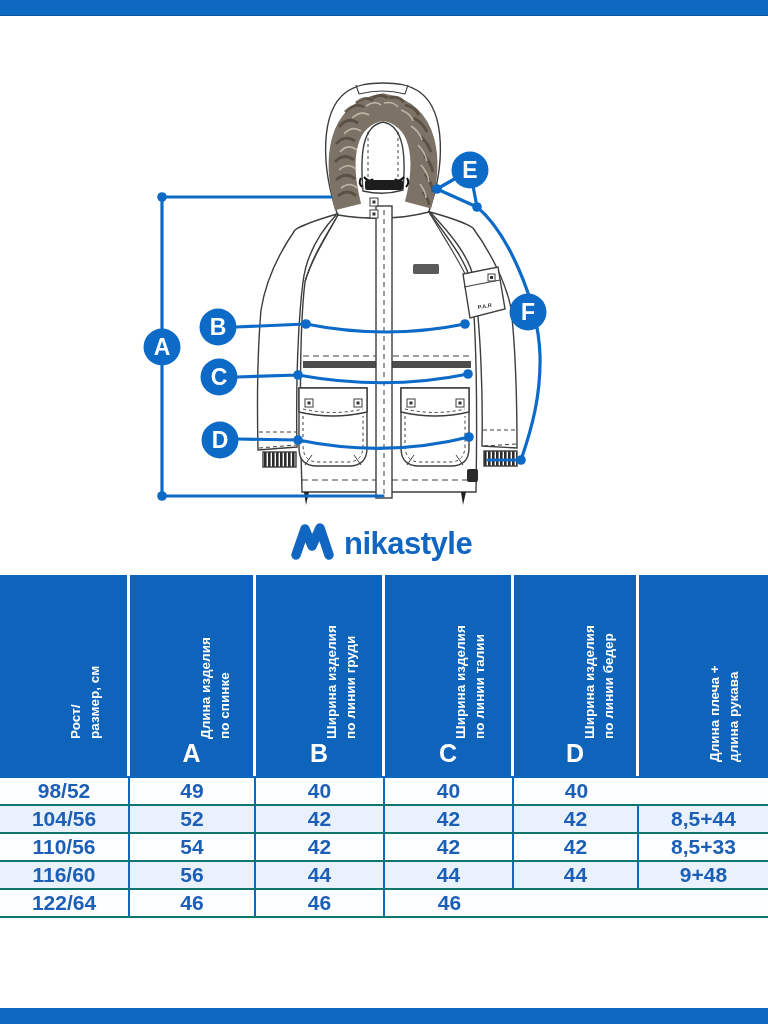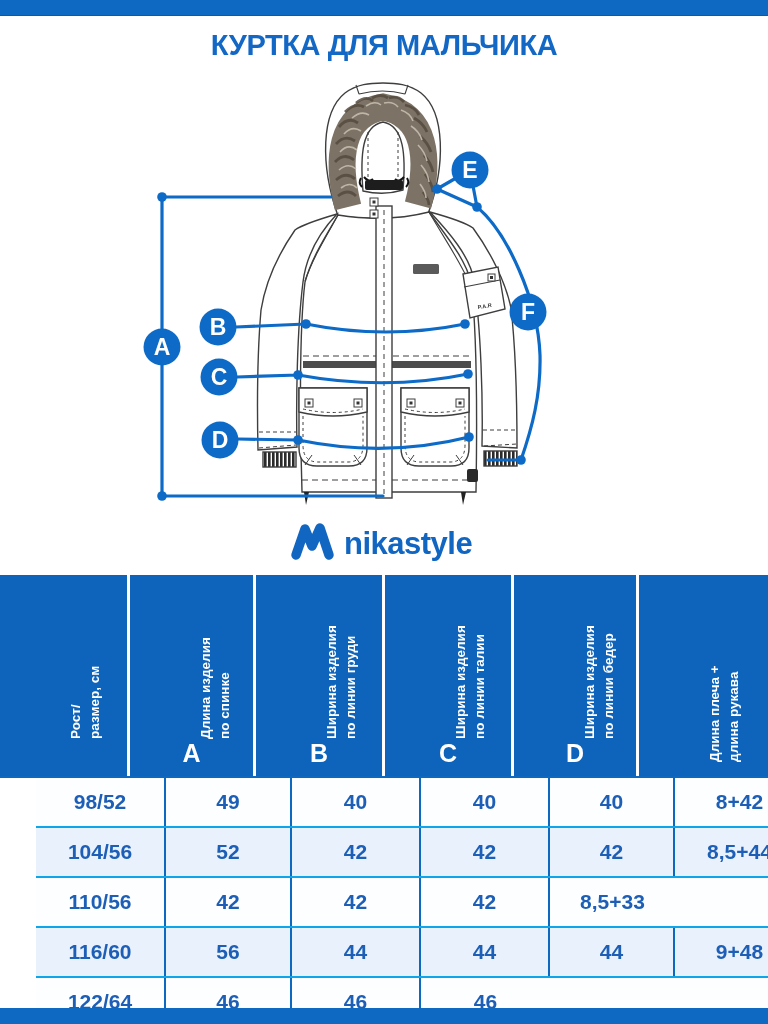--- a/index.html
+++ b/index.html
@@ -14,35 +14,34 @@
   .thead{position:absolute;top:575px;left:0;width:768px;height:201px;display:grid;
          grid-template-columns:130px 126px 129px 129px 125px 129px;}
   .th{background:#0e63ba;display:flex;flex-direction:column;box-sizing:border-box;}
   .th:not(:last-child){border-right:3px solid #ffffff;}
   .th-rot{flex:1;display:grid;place-items:center;}
   .th-rot>div{transform:rotate(-90deg);white-space:pre-line;color:#fff;font-weight:bold;
               font-size:13.5px;line-height:1.4;width:172px;text-align:left;}
   .th-letter{height:46px;display:flex;align-items:center;justify-content:center;
              color:#fff;font-weight:bold;font-size:25px;}
   .tbody{position:absolute;top:776px;left:0;width:768px;border-top:2px solid #0d68c0;}
-  .tr{display:grid;grid-template-columns:130px 126px 129px 129px 125px 129px;height:50px;
-      border-bottom:2px solid #0ea5e9;box-sizing:border-box;background:#fdfeff;margin-left:36px;}
+  .tr{display:grid;grid-template-columns:130px 126px 129px 129px 125px 129px;height:28px;
+      border-bottom:2px solid #0f766e;box-sizing:border-box;background:#fdfeff;}
   .tr:nth-child(even){background:#e9f2fc;}
   .td{display:flex;align-items:center;justify-content:center;font-weight:bold;font-size:21px;
       color:#1d5fb6;box-sizing:border-box;}
   .td:not(:last-child){border-right:2px solid #0d68c0;}
 </style>
 </head>
 <body>
 
 <div class="page">
 
   <div class="topbar"></div>
 
-  <div class="title">КУРТКА ДЛЯ МАЛЬЧИКА</div>
 
   <svg class="diagram" width="768" height="506" viewBox="0 68 768 506" xmlns="http://www.w3.org/2000/svg">
     <defs>
       <pattern id="rib" width="4" height="6" patternUnits="userSpaceOnUse">
         <rect width="2.6" height="6" fill="#2b2b2b"></rect>
       </pattern>
     </defs>
 
     <g stroke="#3e3e3e" stroke-width="1.4" fill="none">
 
@@ -233,32 +232,32 @@
     </div>
   </div>
 
   <div class="tbody">
     <div class="tr">
       <div class="td">98/52</div>
       <div class="td">49</div>
       <div class="td">40</div>
       <div class="td">40</div>
       <div class="td">40</div>
-      <div class="td">8+42</div>
     </div>
     <div class="tr">
       <div class="td">104/56</div>
       <div class="td">52</div>
       <div class="td">42</div>
       <div class="td">42</div>
       <div class="td">42</div>
       <div class="td">8,5+44</div>
     </div>
     <div class="tr">
       <div class="td">110/56</div>
+      <div class="td">54</div>
       <div class="td">42</div>
       <div class="td">42</div>
       <div class="td">42</div>
       <div class="td">8,5+33</div>
     </div>
     <div class="tr">
       <div class="td">116/60</div>
       <div class="td">56</div>
       <div class="td">44</div>
       <div class="td">44</div>

